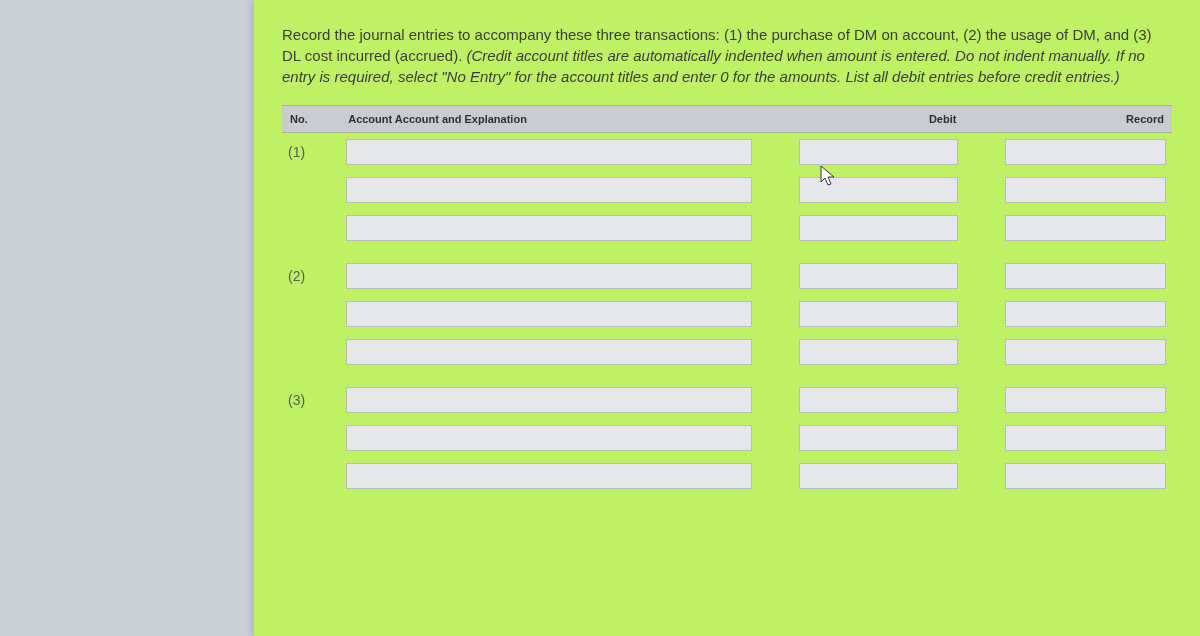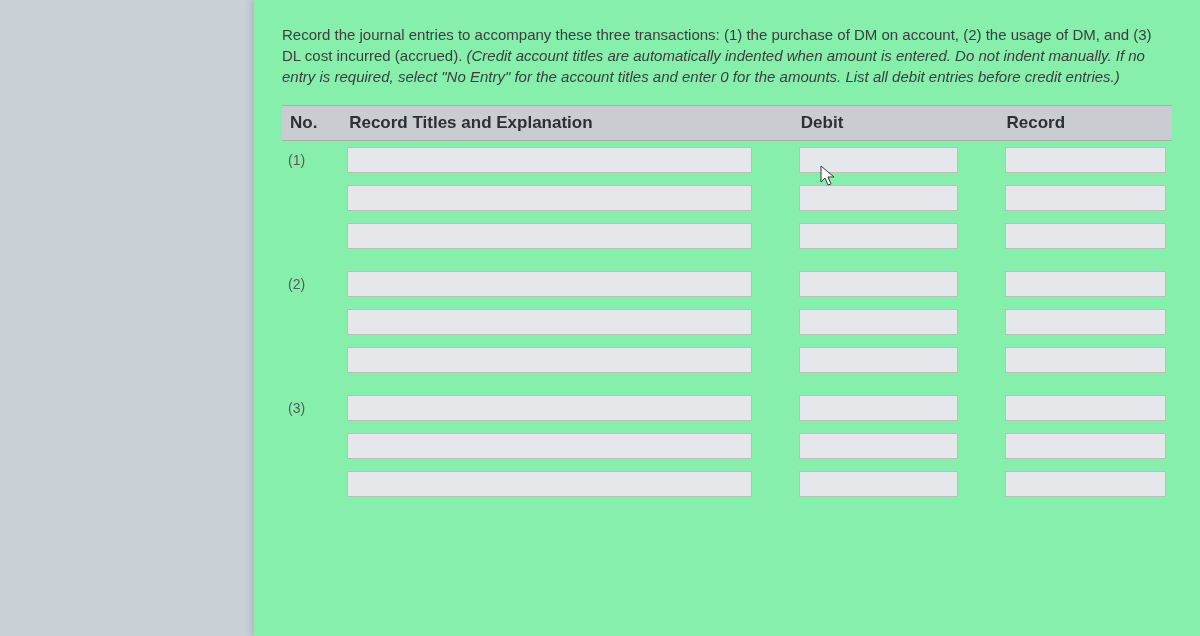--- a/index.html
+++ b/index.html
@@ -1,23 +1,23 @@
 <!DOCTYPE html>
 <html><head>
 <meta charset="utf-8">
 <style>
   html,body{margin:0;padding:0;width:1200px;height:636px;background:#c9d0d6;font-family:Arial,Helvetica,sans-serif;overflow:hidden}
   .page{width:1200px;height:636px;position:relative}
-  .sheet{position:absolute;left:254px;top:0;width:946px;height:636px;background:#86efac;box-shadow:-3px 0 6px rgba(0,0,0,.12)}
+  .sheet{position:absolute;left:254px;top:0;width:946px;height:636px;background:#bef264;box-shadow:-3px 0 6px rgba(0,0,0,.12)}
   .inner{padding:24px 28px 0 28px}
   .prompt{font-size:15px;line-height:1.4;color:#3d3d3d}
   .prompt .ital{font-style:italic;color:#3d3d3d}
   .tbl{margin-top:18px;width:100%;border-collapse:separate;border-spacing:0}
-  .tbl th{background:#c9ccd0;border-top:1px solid #a7adb3;border-bottom:1px solid #a7adb3;padding:7px 8px;text-align:left;font-weight:700;color:#2f2f2f;font-size:17px}
-  .tbl th.c-debit,.tbl th.c-credit{text-align:left}
+  .tbl th{background:#c9ccd0;border-top:1px solid #a7adb3;border-bottom:1px solid #a7adb3;padding:7px 8px;text-align:left;font-weight:700;color:#2f2f2f;font-size:11px}
+  .tbl th.c-debit,.tbl th.c-credit{text-align:right}
   .tbl td{padding:6px 6px;vertical-align:middle}
   .col-no{width:46px;color:#5a5a5a;font-size:14px;padding-left:2px}
   .col-acct{width:455px}
   .col-gap{width:22px}
   .col-amt{width:175px}
   .inp{display:block;box-sizing:border-box;height:26px;width:100%;background:#e5e7ea;border:1px solid #b8bec4;padding:2px 6px;font-size:13px;color:#333}
   tr.grp-gap td{padding-top:16px}
   .cursor{position:absolute;left:566px;top:165px;pointer-events:none}
   .cursor svg{width:18px;height:22px}
 </style>
@@ -29,21 +29,21 @@
     <div class="inner">
 
       <div class="prompt">
         <span>Record the journal entries to accompany these three transactions: (1) the purchase of DM on account, (2) the usage of DM, and (3) DL cost incurred (accrued). </span><span class="ital">(Credit account titles are automatically indented when amount is entered. Do not indent manually. If no entry is required, select "No Entry" for the account titles and enter 0 for the amounts. List all debit entries before credit entries.)</span>
       </div>
 
       <table class="tbl">
         <thead>
           <tr>
             <th class="col-no">No.</th>
-            <th class="col-acct">Record Titles and Explanation</th>
+            <th class="col-acct">Account Account and Explanation</th>
             <th class="col-gap"></th>
             <th class="c-debit col-amt">Debit</th>
             <th class="col-gap"></th>
             <th class="c-credit col-amt">Record</th>
           </tr>
         </thead>
         <tbody id="tbody">
             <tr>
               <td class="col-no">(1)</td>
               <td class="col-acct">

